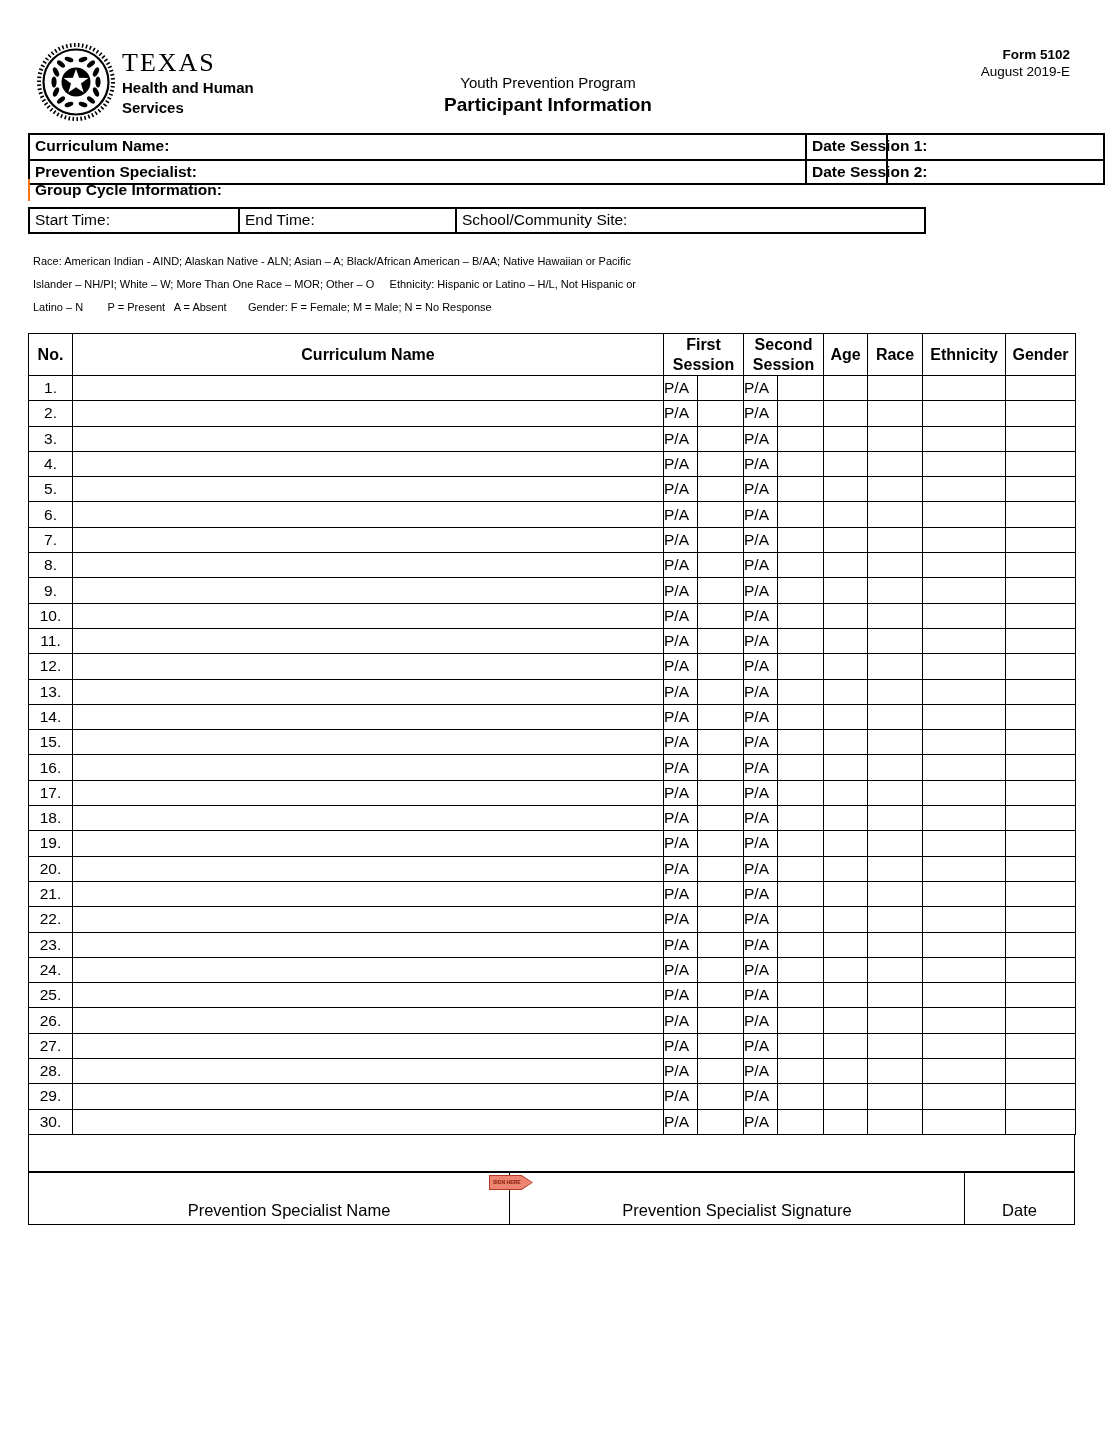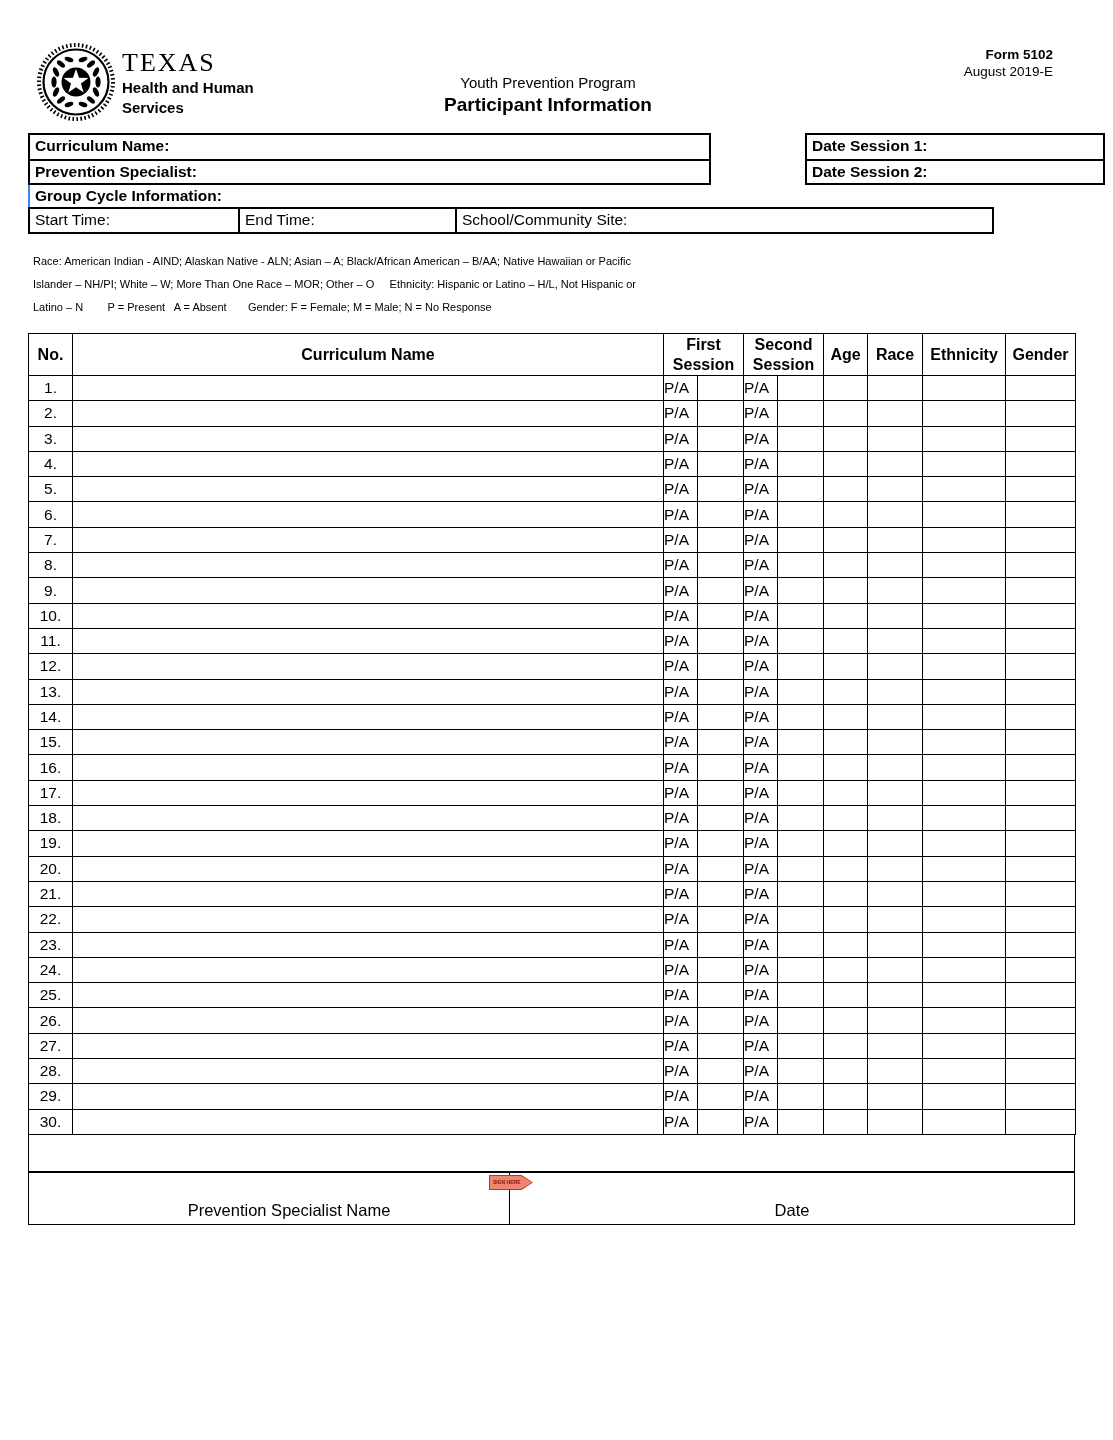--- a/index.html
+++ b/index.html
@@ -10,32 +10,32 @@
   .abs{position:absolute;box-sizing:border-box;}
 
   
   .seal{left:36px;top:42px;width:80px;height:80px;}
   .brand{left:122px;top:50px;line-height:1;}
   .brand-texas{font-family:"Liberation Serif", serif;font-size:26px;letter-spacing:2px;font-weight:500;}
   .brand-sub{font-size:15px;font-weight:bold;margin-top:3px;line-height:17px;}
   .center-title{left:0;top:74px;width:1096px;text-align:center;}
   .program-line{font-size:15px;}
   .doc-title{font-size:19px;font-weight:bold;margin-top:3px;}
-  .form-id{top:46px;right:60px;text-align:right;font-size:13.5px;line-height:17px;}
+  .form-id{top:46px;right:43px;text-align:right;font-size:13.5px;line-height:17px;}
   .form-number{font-weight:bold;}
 
   
   .fieldbox{border:2px solid #000;}
   .frow{height:24px;font-size:15.5px;font-weight:bold;padding:2px 5px;box-sizing:border-box;white-space:nowrap;overflow:hidden;}
   .frow + .frow{border-top:2px solid #000000;}
-  .leftgroup{left:28px;top:133px;width:683px;height:52px;}
+  .leftgroup{left:28px;top:133px;width:860px;height:52px;}
   .rightgroup{left:805px;top:133px;width:300px;height:52px;}
-  .groupcycle{left:28px;top:185px;width:765px;height:22px;border-left:2px solid #3b82f6;
+  .groupcycle{left:28px;top:179px;width:765px;height:22px;border-left:2px solid #f97316;
               font-size:15.5px;font-weight:bold;padding:2px 5px;}
-  .timesrow{left:28px;top:207px;width:966px;height:27px;border:2px solid #000;display:flex;}
+  .timesrow{left:28px;top:207px;width:898px;height:27px;border:2px solid #000;display:flex;}
   .timecell{font-size:15.5px;padding:2px 5px;box-sizing:border-box;white-space:nowrap;overflow:hidden;}
   .timecell + .timecell{border-left:2px solid #000;}
   .tc-start{width:208px;}
   .tc-end{width:217px;}
   .tc-site{flex:1;}
 
   
   .legend{left:33px;top:250px;width:1040px;font-size:11px;line-height:23px;}
   .legend div{white-space:pre;}
 
@@ -536,20 +536,23 @@
       </tr>
     </tbody>
 </table>
 
 <div class="abs blankstrip"></div>
 
 <div class="abs sigrow">
   <div class="sigcell sc-name">
     <span>Prevention Specialist Name</span>
   </div>
+  <div class="sigcell sc-sign">
+    <span>Prevention Specialist Signature</span>
+  </div>
   <div class="sigcell sc-date">
     <span>Date</span>
   </div>
 </div>
 
 <div class="abs flag-outer" style="background: rgb(178, 59, 40);">
   <div class="flag-inner" style="background: rgb(238, 133, 112); color: rgb(125, 18, 6);">SIGN HERE</div>
 </div>
 
 </body></html>

